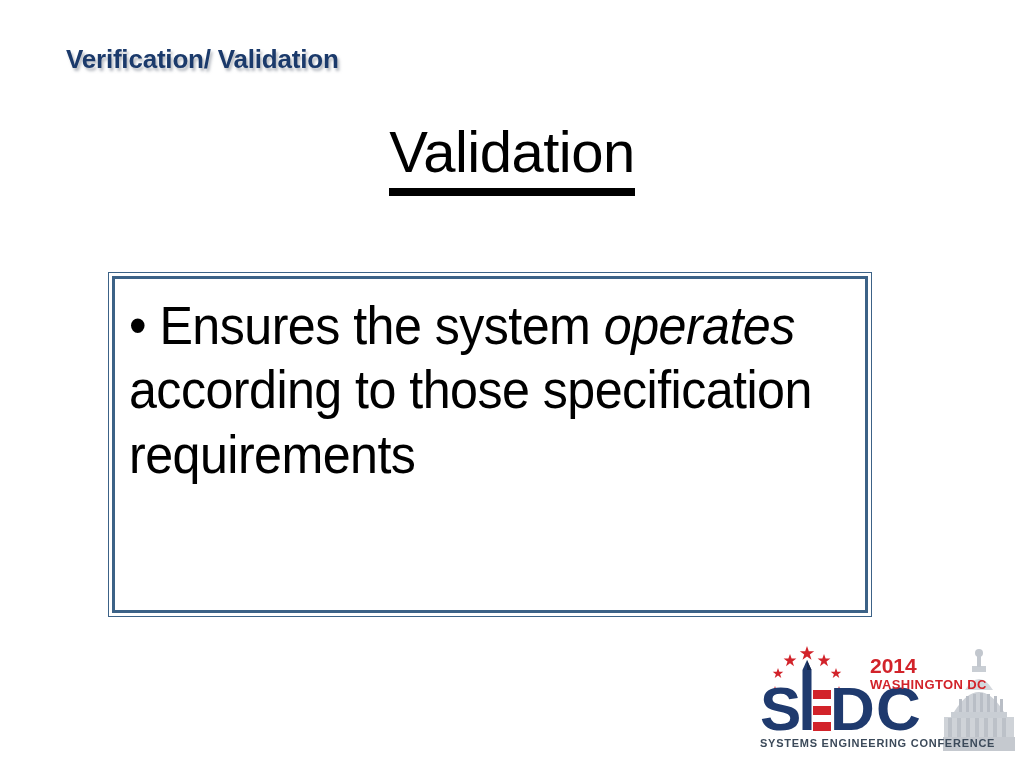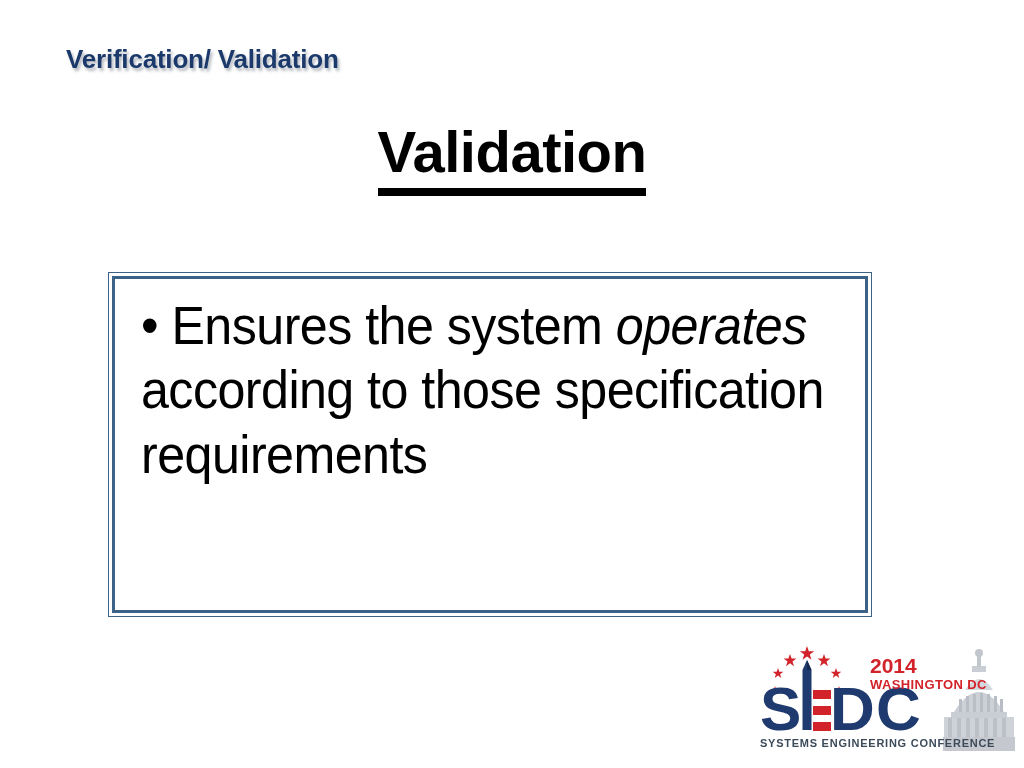--- a/index.html
+++ b/index.html
@@ -38,21 +38,21 @@
   .heading-wrap {
     position: absolute;
     left: 0;
     right: 0;
     top: 122px;
     text-align: center;
   }
   .heading {
     display: inline-block;
     font-size: 58px;
-    font-weight: bold;
+    font-weight: normal;
     color: #000000;
     line-height: 1.02;
     letter-spacing: -0.5px;
     padding-bottom: 7px;
     border-bottom: 8px solid #000000;
   }
 
   
   .content-box {
     position: absolute;
@@ -64,21 +64,21 @@
     border: 1px solid #3c6287;
     padding: 3px;
     background: #ffffff;
   }
   .content-box-inner {
     width: 100%;
     height: 100%;
     box-sizing: border-box;
     border: 3px solid #3c6287;
     background: #ffffff;
-    padding: 14px 12px 10px 26px;
+    padding: 14px 12px 10px 14px;
   }
   .bullet-text {
     font-family: "Liberation Sans Narrow", "Liberation Sans", "DejaVu Sans", sans-serif;
     font-size: 54px;
     line-height: 1.19;
     color: #000000;
     letter-spacing: -0.6px;
     transform: scaleX(0.93);
     transform-origin: left top;
     width: 107%;

